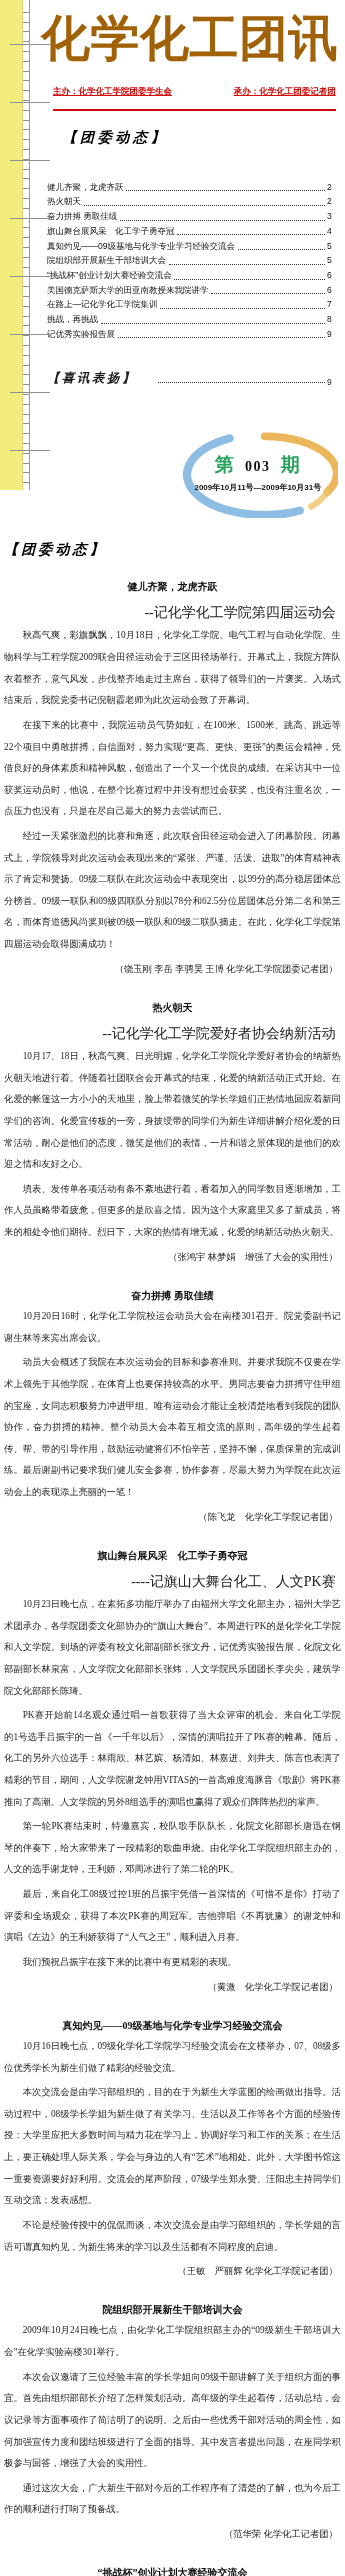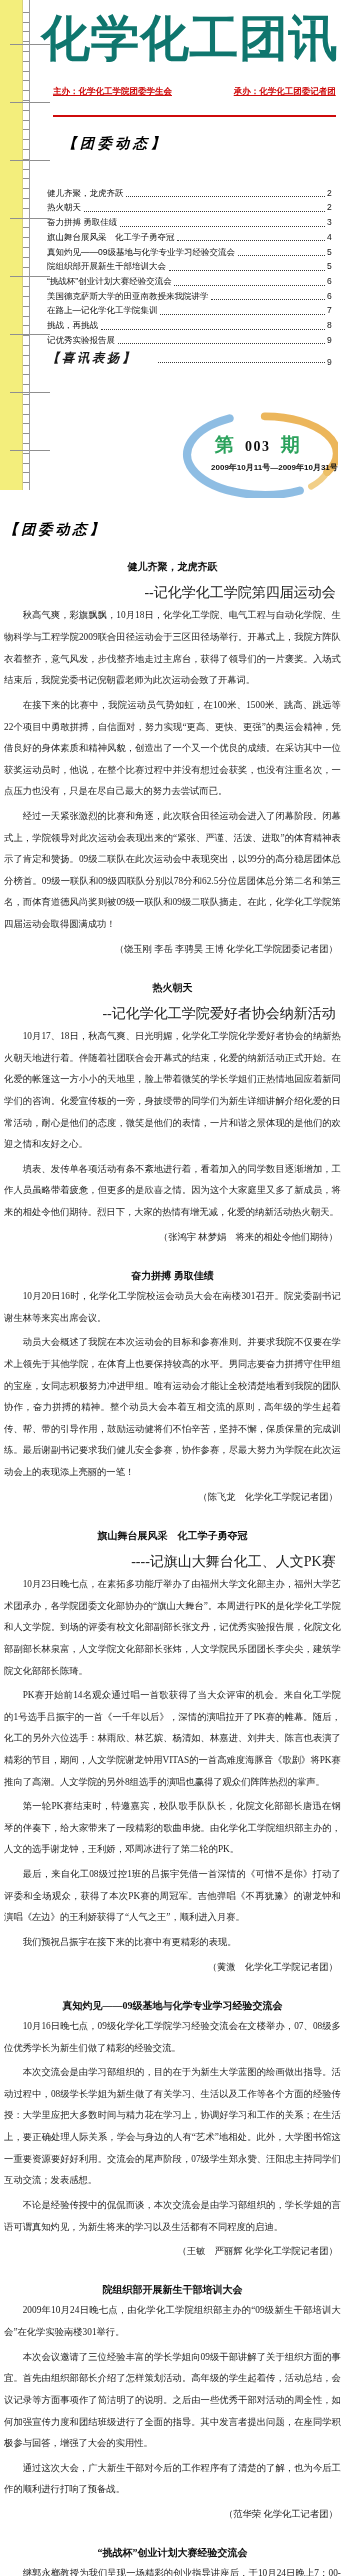--- a/index.html
+++ b/index.html
@@ -11,48 +11,48 @@
   .yellow-bar{position:absolute;left:0;top:0;width:21.6px;height:490px;background:#f3ee7c;border-right:0.5px solid #d8d27a;}
   .ruler-line{position:absolute;left:29px;top:0;width:0.5px;height:490px;background:#9a9a9a;}
   .ruler-ticks{position:absolute;left:23px;top:3.1px;width:6.2px;height:484px;
     background:repeating-linear-gradient(to bottom,transparent 0 8.8px,#8f8f8f 8.8px 9.8px);}
   .ruler-major{position:absolute;left:10.3px;top:0;width:40px;height:490px;
     background:repeating-linear-gradient(to bottom,transparent 0 44px,#8f8f8f 44px 45px,transparent 45px 58px);}
 
   
   .masthead{position:relative;padding-top:1px;}
   .mast-title{margin:0 0 0 41px;font-size:49px;line-height:1.55;font-weight:900;
-    color:#0f766e;letter-spacing:0.5px;white-space:nowrap;}
+    color:#a16207;letter-spacing:0.5px;white-space:nowrap;}
   .publine{display:flex;justify-content:space-between;margin:9.3px 9.3px 0 53px;
-    border-bottom:2.1px solid #cf0b0b;padding-bottom:17px;text-align:right;}
+    border-bottom:2.1px solid #cf0b0b;padding-bottom:11px;text-align:right;}
   .publine span{color:#cf0b0b;font-weight:bold;font-size:8.5px;
     font-family:"Liberation Sans","DejaVu Sans",sans-serif;text-decoration:underline;}
 
   
   .toc{margin:17.5px 13.4px 0 47px;}
   .toc-heading{font-size:14px;font-weight:bold;font-style:italic;letter-spacing:3.6px;
     margin:0 0 33px 15.5px;color:#000;}
   .toc-row{display:flex;align-items:flex-end;font-family:"Liberation Sans","DejaVu Sans",sans-serif;
     font-size:8.5px;line-height:14.7px;color:#111;}
   .toc-row .t{white-space:nowrap;}
   .toc-row .dots{flex:1;border-bottom:1px dotted #3a3a3a;margin:0 1.5px 3.1px 2.6px;min-width:6.2px;}
   .toc-row .pg{white-space:nowrap;}
-  .toc-extra{display:flex;align-items:flex-end;margin-top:3px;}
+  .toc-extra{display:flex;align-items:flex-end;margin-top:29px;}
   .toc-extra .lbl{font-size:12.4px;font-weight:bold;font-style:italic;letter-spacing:2.6px;white-space:nowrap;}
   .toc-extra .dots{flex:1;border-bottom:1px dotted #3a3a3a;margin:0 1.5px 4.1px 20.6px;}
   .toc-extra .pg{font-family:"Liberation Sans","DejaVu Sans",sans-serif;font-size:8.5px;}
 
   
   .issue-badge{position:relative;width:160px;height:87px;margin:44px 7.2px 0 auto;}
   .issue-badge svg{position:absolute;left:0;top:0;}
   .badge-line1{position:relative;text-align:center;margin:0;padding-top:20.6px;white-space:nowrap;}
   .badge-zh{color:#2ba25c;font-size:19px;font-weight:bold;letter-spacing:1px;}
   .badge-num{color:#111;font-size:14px;font-weight:bold;font-family:"Liberation Serif",serif;
     letter-spacing:1.5px;margin:0 8.2px;}
-  .badge-date{position:relative;text-align:right;font-weight:bold;font-size:8px;margin-top:4.1px;
+  .badge-date{position:relative;text-align:center;font-weight:bold;font-size:8px;margin-top:4.1px;
     color:#111;font-family:"Liberation Sans","DejaVu Sans",sans-serif;}
 
   
   .section-header{font-size:14px;font-weight:bold;font-style:italic;letter-spacing:3.1px;
     margin:23px 0 0 4.1px;color:#000;}
 
   
   main{display:block;margin:0 4.1px;}
   article{margin:0;}
   .art-title{font-size:10px;font-weight:bold;text-align:center;margin:20.6px 0 3.1px 0;color:#111;}
@@ -169,21 +169,21 @@
         <p>秋高气爽，彩旗飘飘，10月18日，化学化工学院、电气工程与自动化学院、生物科学与工程学院2009联合田径运动会于三区田径场举行。开幕式上，我院方阵队衣着整齐，意气风发，步伐整齐地走过主席台，获得了领导们的一片褒奖。入场式结束后，我院党委书记倪朝霞老师为此次运动会致了开幕词。</p>
         <p>在接下来的比赛中，我院运动员气势如虹，在100米、1500米、跳高、跳远等22个项目中勇敢拼搏，自信面对，努力实现“更高、更快、更强”的奥运会精神，凭借良好的身体素质和精神风貌，创造出了一个又一个优良的成绩。在采访其中一位获奖运动员时，他说，在整个比赛过程中并没有想过会获奖，也没有注重名次，一点压力也没有，只是在尽自己最大的努力去尝试而已。</p>
         <p>经过一天紧张激烈的比赛和角逐，此次联合田径运动会进入了闭幕阶段。闭幕式上，学院领导对此次运动会表现出来的“紧张、严谨、活泼、进取”的体育精神表示了肯定和赞扬。09级二联队在此次运动会中表现突出，以99分的高分稳居团体总分榜首。09级一联队和09级四联队分别以78分和62.5分位居团体总分第二名和第三名，而体育道德风尚奖则被09级一联队和09级二联队摘走。在此，化学化工学院第四届运动会取得圆满成功！</p>
         <div class="byline">（饶玉刚 李岳 李骋昊 王博 化学化工学院团委记者团）</div>
       </article>
       <article>
         <h2 class="art-title">热火朝天</h2>
         <div class="art-subtitle">--记化学化工学院爱好者协会纳新活动</div>
         <p>10月17、18日，秋高气爽、日光明媚，化学化工学院化学爱好者协会的纳新热火朝天地进行着。伴随着社团联合会开幕式的结束，化爱的纳新活动正式开始。在化爱的帐篷这一方小小的天地里，脸上带着微笑的学长学姐们正热情地回应着新同学们的咨询。化爱宣传板的一旁，身披绶带的同学们为新生详细讲解介绍化爱的日常活动，耐心是他们的态度，微笑是他们的表情，一片和谐之景体现的是他们的欢迎之情和友好之心。</p>
         <p>填表、发传单各项活动有条不紊地进行着，看着加入的同学数目逐渐增加，工作人员虽略带着疲惫，但更多的是欣喜之情。因为这个大家庭里又多了新成员，将来的相处令他们期待。烈日下，大家的热情有增无减，化爱的纳新活动热火朝天。</p>
-        <div class="byline">（张鸿宇 林梦娟　将来的相处令他们期待）</div>
+        <div class="byline">（张鸿宇 林梦娟　增强了大会的实用性）</div>
       </article>
       <article>
         <h2 class="art-title">奋力拼搏 勇取佳绩</h2>
         <p>10月20日16时，化学化工学院校运会动员大会在南楼301召开。院党委副书记谢生林等来宾出席会议。</p>
         <p>动员大会概述了我院在本次运动会的目标和参赛准则。并要求我院不仅要在学术上领先于其他学院，在体育上也要保持较高的水平。男同志要奋力拼搏守住甲组的宝座，女同志积极努力冲进甲组。唯有运动会才能让全校清楚地看到我院的团队协作，奋力拼搏的精神。整个动员大会本着互相交流的原则，高年级的学生起着传、帮、带的引导作用，鼓励运动健将们不怕辛苦，坚持不懈，保质保量的完成训练。最后谢副书记要求我们健儿安全参赛，协作参赛，尽最大努力为学院在此次运动会上的表现添上亮丽的一笔！</p>
         <div class="byline">（陈飞龙　化学化工学院记者团）</div>
       </article>
       <article>
         <h2 class="art-title">旗山舞台展风采　化工学子勇夺冠</h2>
         <div class="art-subtitle">----记旗山大舞台化工、人文PK赛</div>

